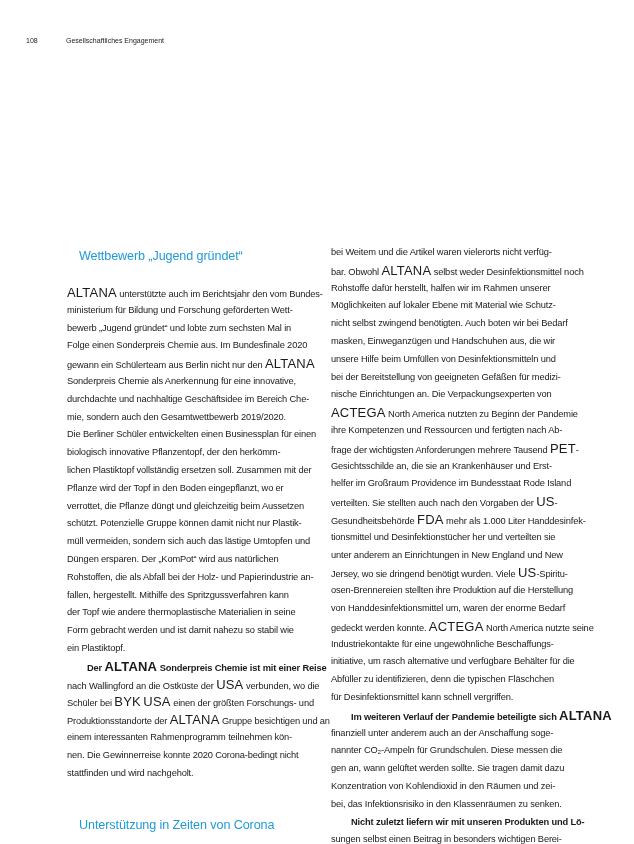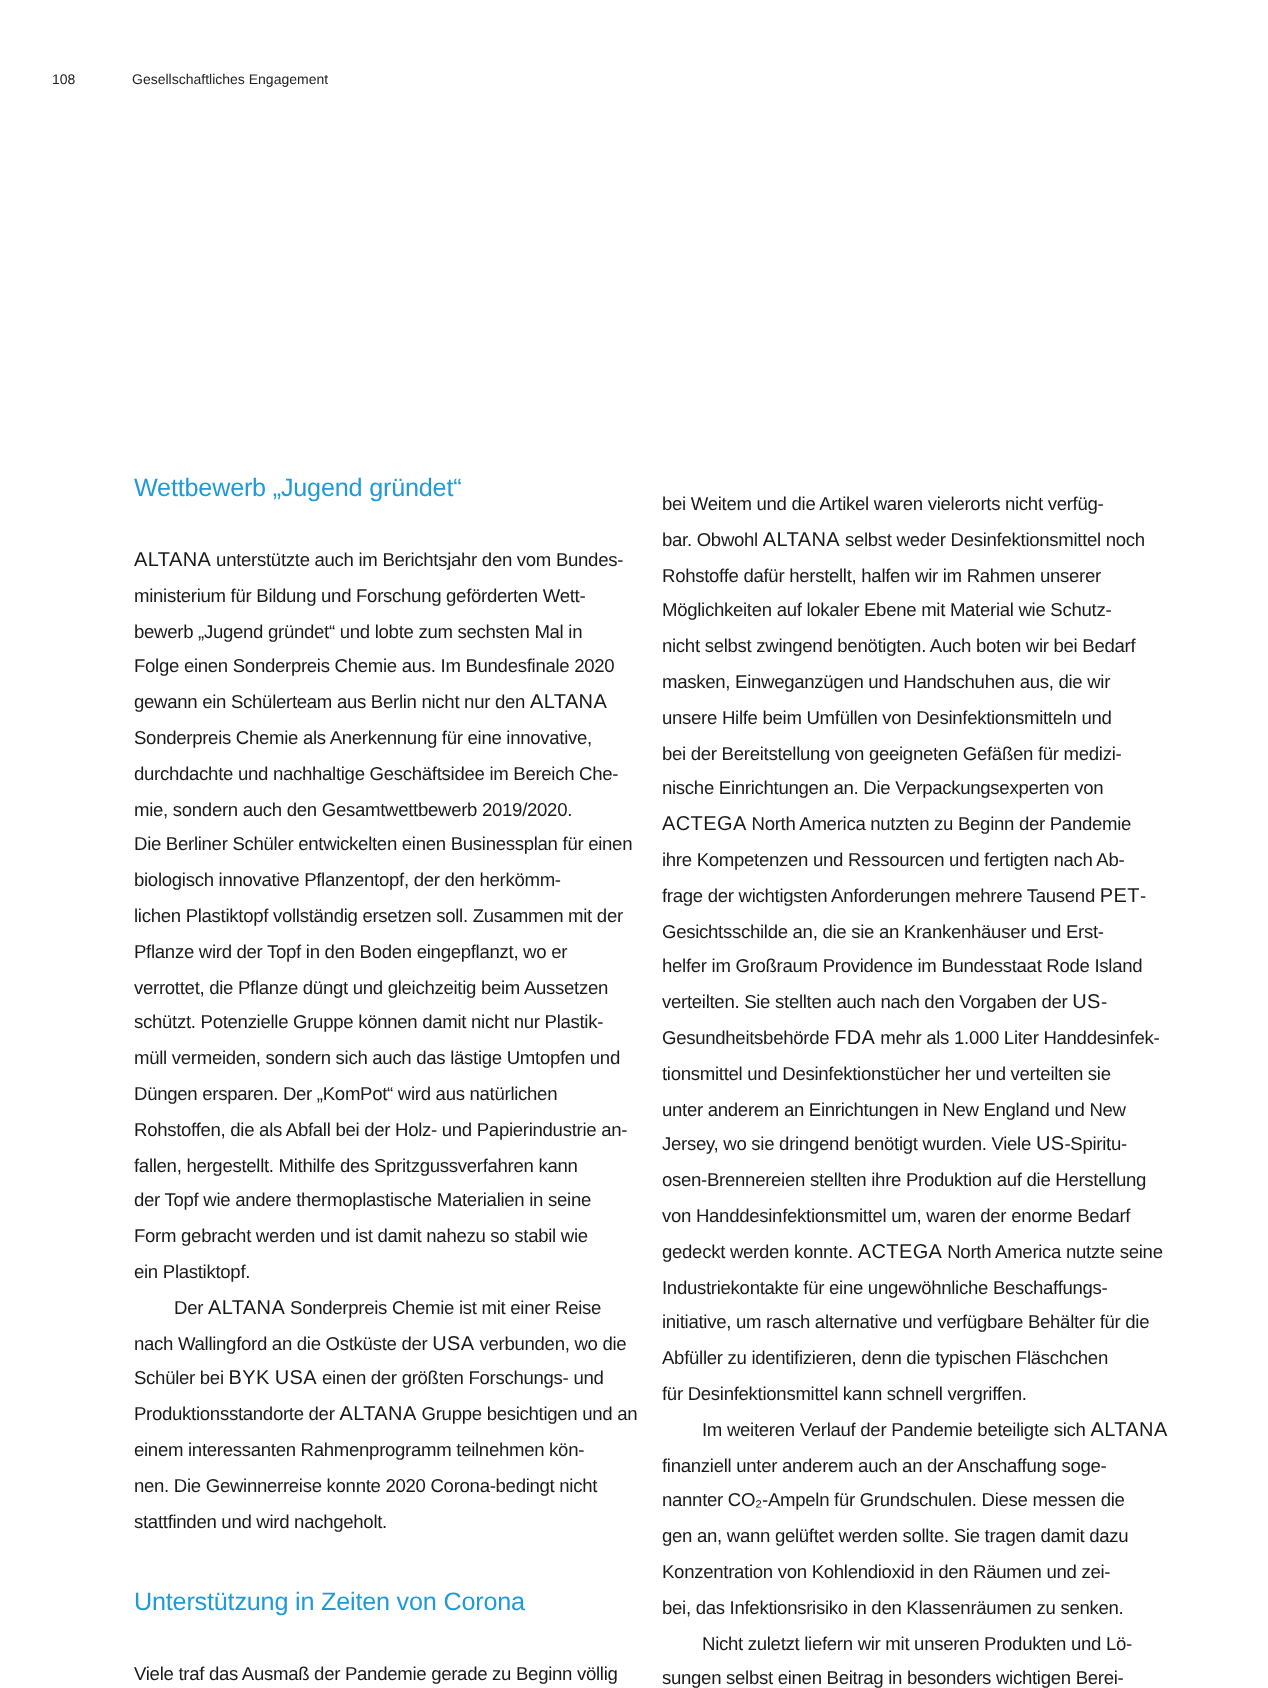--- a/index.html
+++ b/index.html
@@ -4,27 +4,27 @@
 <style>
   html, body { margin: 0; padding: 0; background: #ffffff; }
   body { width: 634px; height: 844px; position: relative; overflow: hidden;
          font-family: "Liberation Sans", "DejaVu Sans", sans-serif; color: #1a1a1a; }
   .running-head { position: absolute; top: 37px; left: 0; font-size: 7px; color: #222; }
   .page-num { position: absolute; left: 26px; }
   .section-name { position: absolute; left: 66px; white-space: nowrap; }
   .col { position: absolute; width: 268px; }
   .col-left { left: 67px; top: 237px; }
   .col-right { left: 331px; top: 244px; }
-  .heading { color: #1f9ad6; font-size: 12.6px; font-weight: normal; margin: 0; white-space: nowrap; letter-spacing: -0.1px; }
+  .heading { color: #1f9ad6; font-size: 12.6px; font-weight: normal; margin: 12px; white-space: nowrap; letter-spacing: -0.1px; }
   .line { font-size: 9.3px; line-height: 17.8px; height: 17.8px; white-space: nowrap; letter-spacing: -0.15px; }
-  .indent { padding-left: 20px; }
+  .indent { padding-left: 20px; font-weight: bold; }
   .h1 { height: 26px; }
   .gap-after-h { height: 9px; }
   .gap-before-h2 { height: 24px; }
-  .sc { font-size: 10px; letter-spacing: 0.2px; }
+  .sc { font-size: 13px; letter-spacing: 0.2px; }
 </style>
 </head>
 <body>
 
 <div class="running-head">
   <span class="page-num">108</span>
   <span class="section-name">Gesellschaftliches Engagement</span>
 </div>
 
 <div class="col col-left">

